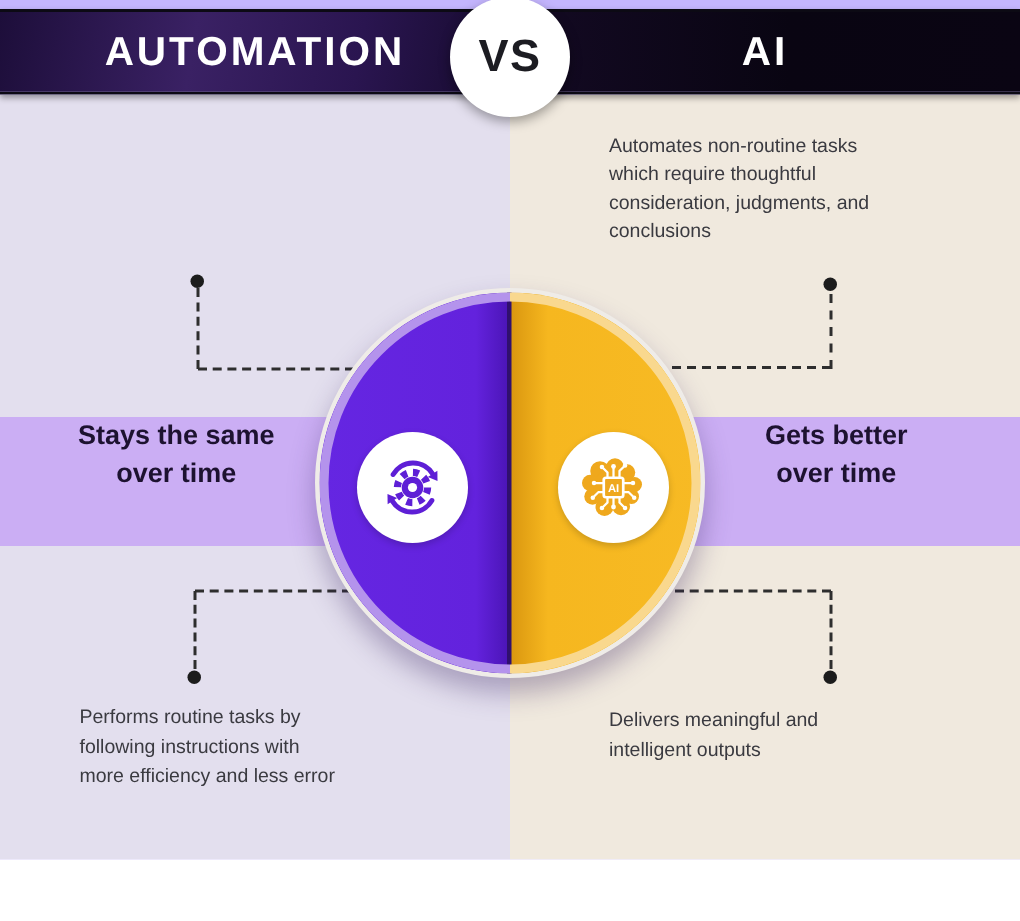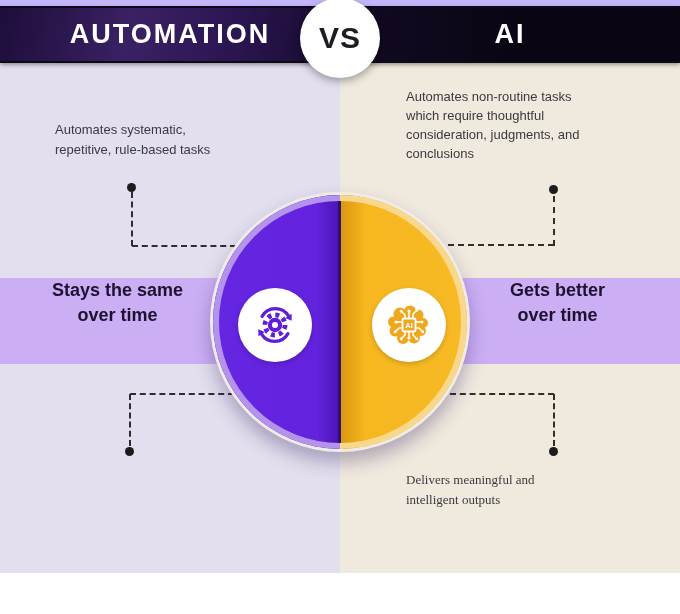--- a/index.html
+++ b/index.html
@@ -30,21 +30,21 @@
   .band-text-left{left:10px;width:215px;}
   .band-text-right{left:450px;width:215px;}
   .band-text{font-size:18px;font-weight:bold;color:#1d1230;text-align:center;line-height:1.4;}
 
   
   .pre{white-space:pre-line;}
   .para{position:absolute;font-size:13px;line-height:1.5;color:#3a3a40;z-index:3;}
   .para-tl{left:55px;top:120px;}
   .para-tr{left:406px;top:88px;line-height:1.45;}
   .para-bl{left:53px;top:468px;}
-  .para-br{left:406px;top:470px;font-family:Liberation Serif, serif;}
+  .para-br{left:406px;top:470px;}
 
   
   .dash-v{position:absolute;width:0;border-left:2px dashed #2e2e2e;z-index:2;}
   .dash-h{position:absolute;height:0;border-top:2px dashed #2e2e2e;z-index:2;}
   .dot{position:absolute;width:9px;height:9px;border-radius:50%;background:#1c1c1c;z-index:2;}
   .c-tl-v{left:131px;top:192px;height:54px;}  .c-tl-h{left:132px;top:245px;width:104px;}
   .c-tr-v{left:553px;top:196px;height:50px;}  .c-tr-h{left:448px;top:244px;width:106px;}
   .c-bl-h{left:130px;top:393px;width:104px;}  .c-bl-v{left:129px;top:394px;height:52px;}
   .c-br-h{left:450px;top:393px;width:104px;}  .c-br-v{left:553px;top:394px;height:52px;}
   .d-tl{left:127px;top:183px;} .d-tr{left:549px;top:185px;}
@@ -105,26 +105,27 @@
   <div class="dot d-tr"></div>
   <div class="dash-v c-tr-v"></div>
   <div class="dash-h c-tr-h"></div>
   <div class="dot d-bl"></div>
   <div class="dash-v c-bl-v"></div>
   <div class="dash-h c-bl-h"></div>
   <div class="dot d-br"></div>
   <div class="dash-v c-br-v"></div>
   <div class="dash-h c-br-h"></div>
 
-  <div class="para para-tl pre">Automates systematic,
-repetitive, rule-based tasks</div>
   <div class="para para-tr pre">Automates non-routine tasks
 which require thoughtful
 consideration, judgments, and
 conclusions</div>
+  <div class="para para-bl pre">Performs routine tasks by
+following instructions with
+more efficiency and less error</div>
   <div class="para para-br pre">Delivers meaningful and
 intelligent outputs</div>
 
   <div class="band-text-box band-text-left">
     <span class="band-text pre">Stays the same
 over time</span>
   </div>
   <div class="band-text-box band-text-right">
     <span class="band-text pre">Gets better
 over time</span>

